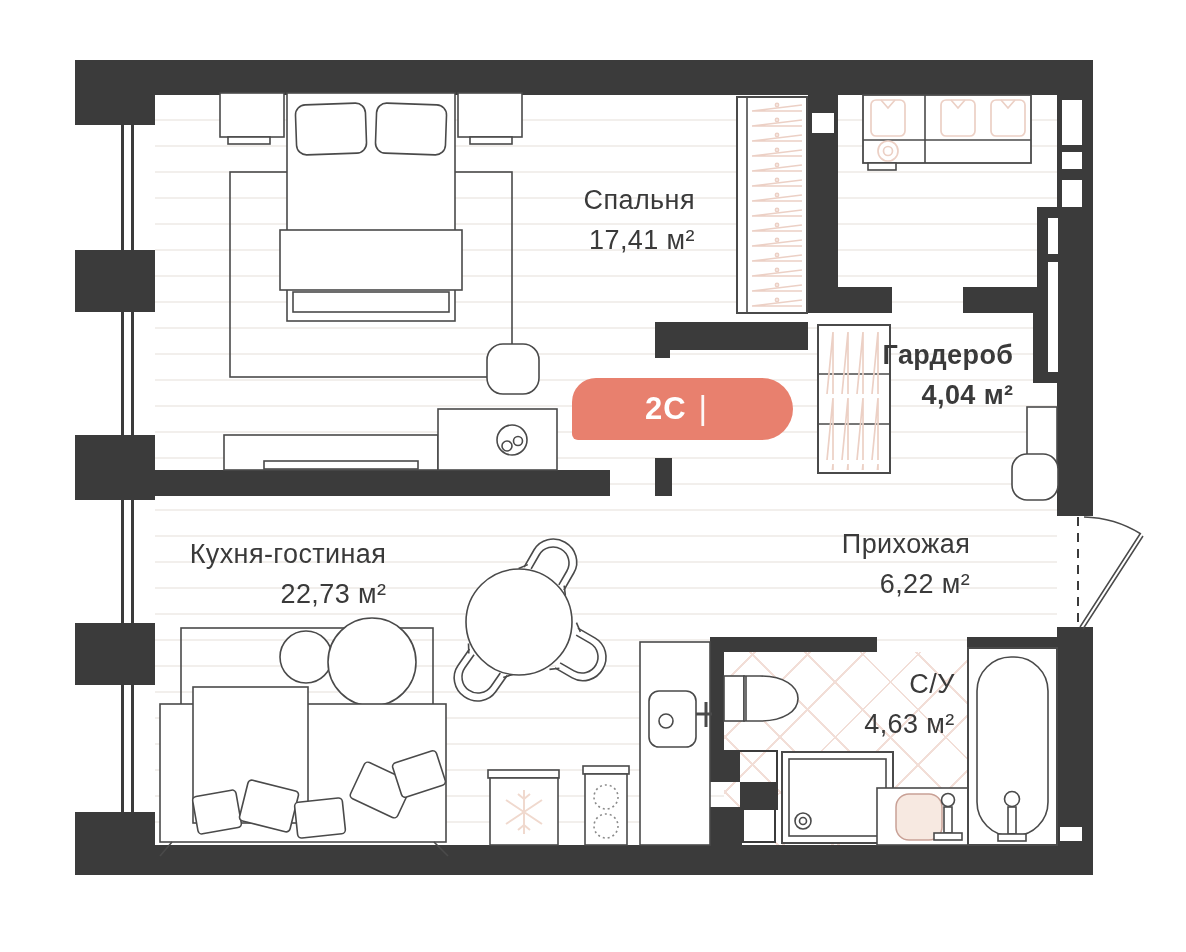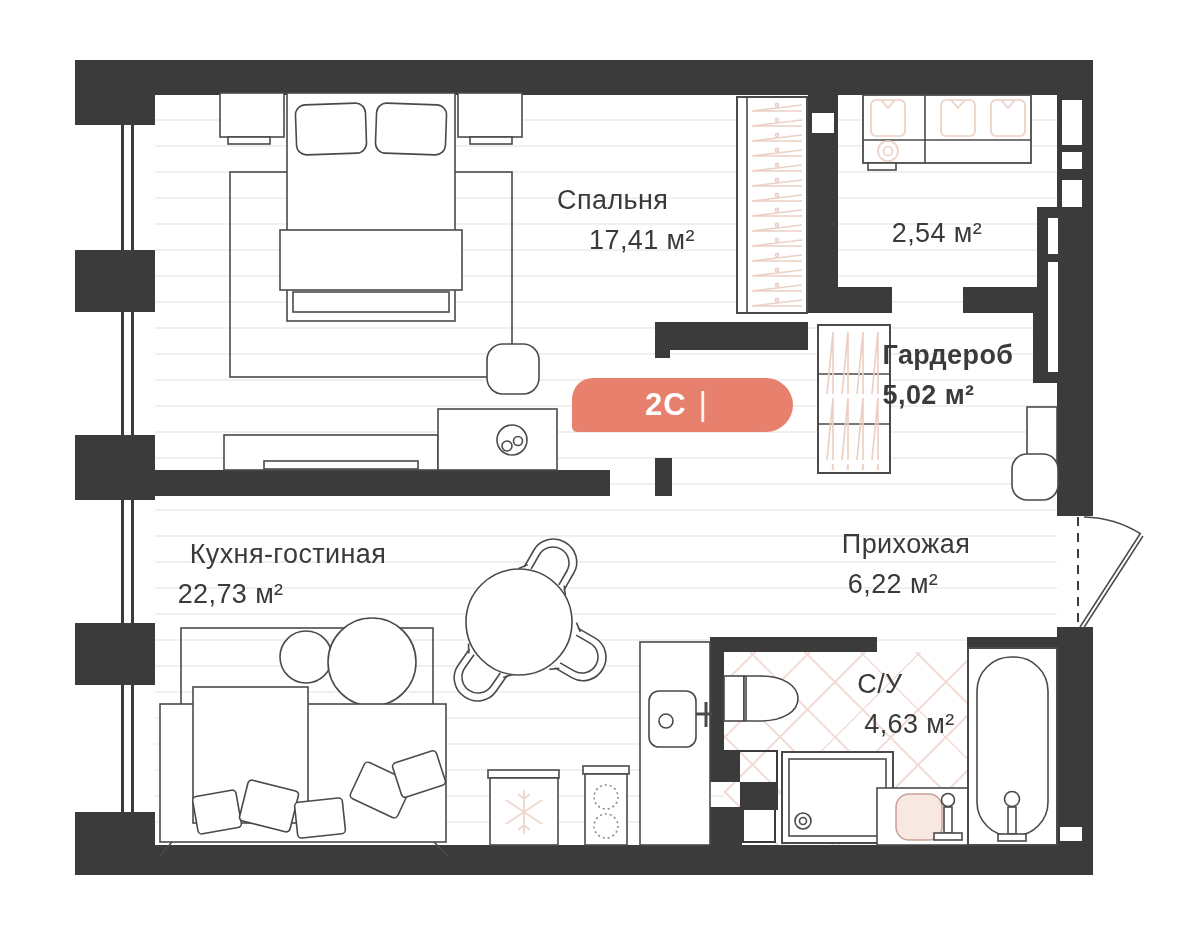--- a/index.html
+++ b/index.html
@@ -12,24 +12,24 @@
       repeating-linear-gradient(45deg,transparent 0 37px,#f2ded7 37px 39px),
       repeating-linear-gradient(-45deg,transparent 0 37px,#f2ded7 37px 39px);}
   .wall{position:absolute;background:#3b3b3b;}
   .niche{position:absolute;background:#ffffff;}
   .window{position:absolute;left:121px;width:13px;border-left:3px solid #3b3b3b;
           border-right:3px solid #3b3b3b;background:#fff;box-sizing:border-box;}
   .checker-frame{position:absolute;left:708px;top:750px;width:70px;height:60px;
           border:2px solid #3b3b3b;box-sizing:border-box;}
   .white-box{position:absolute;background:#fff;border:2px solid #3b3b3b;box-sizing:border-box;}
   svg.furniture{position:absolute;left:0;top:0;z-index:5;}
-  .room-label{position:absolute;z-index:6;transform:translate(-50%,-50%);text-align:left;
+  .room-label{position:absolute;z-index:6;transform:translate(-50%,-50%);text-align:right;
           font-size:27px;letter-spacing:.4px;white-space:nowrap;color:#3a3a3a;}
   .room-label .area{display:block;margin-top:9px;font-size:27px;}
-  .badge{position:absolute;left:572px;top:378px;width:221px;height:54px;z-index:8;
+  .badge{position:absolute;left:572px;top:378px;width:221px;height:62px;z-index:8;
          background:#E8806E;border-radius:24px 31px 31px 6px;display:flex;align-items:center;
          justify-content:center;color:#fff;font-size:31px;font-weight:600;letter-spacing:1px;}
   .badge .divider{font-weight:300;opacity:.95;margin:0 12px;font-size:33px;transform:translateY(-1px);}
 </style>
 </head>
 <body>
 
 <div class="plan">
 
   <div class="floor"></div>
@@ -249,25 +249,24 @@
       <rect x="1008" y="807" width="8" height="27" fill="#fff"></rect>
       <rect x="998" y="834" width="28" height="7" fill="#fff"></rect>
     </g>
   </svg>
 
   <div class="room-label" style="left:626px;top:220px;">
     <span>Спальня</span>
     <span class="area" style="margin-left:32px;">17,41 м²</span>
   </div>
   <div class="room-label" style="left:936px;top:229px;">
-    <span class="area" style="margin-left:2px;">2,54 м²</span>
   </div>
   <div class="room-label" style="left:948px;top:375px;font-weight:bold;">
     <span>Гардероб</span>
-    <span class="area">5,02 м²</span>
+    <span class="area">4,04 м²</span>
   </div>
   <div class="room-label" style="left:906px;top:564px;">
     <span>Прихожая</span>
     <span class="area" style="margin-left:6px;">6,22 м²</span>
   </div>
   <div class="room-label" style="left:288px;top:574px;">
     <span>Кухня-гостиная</span>
     <span class="area" style="margin-left:-12px;">22,73 м²</span>
   </div>
   <div class="room-label" style="left:906px;top:704px;">

